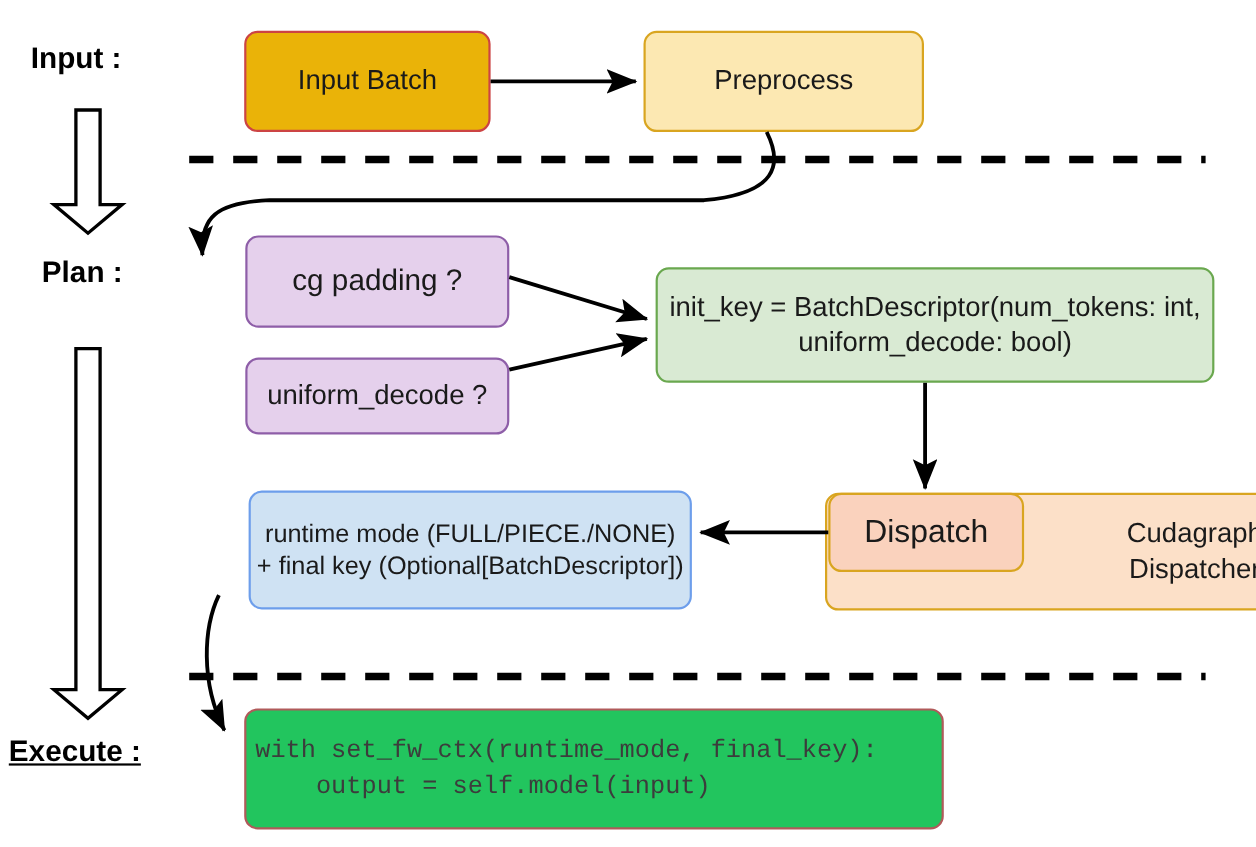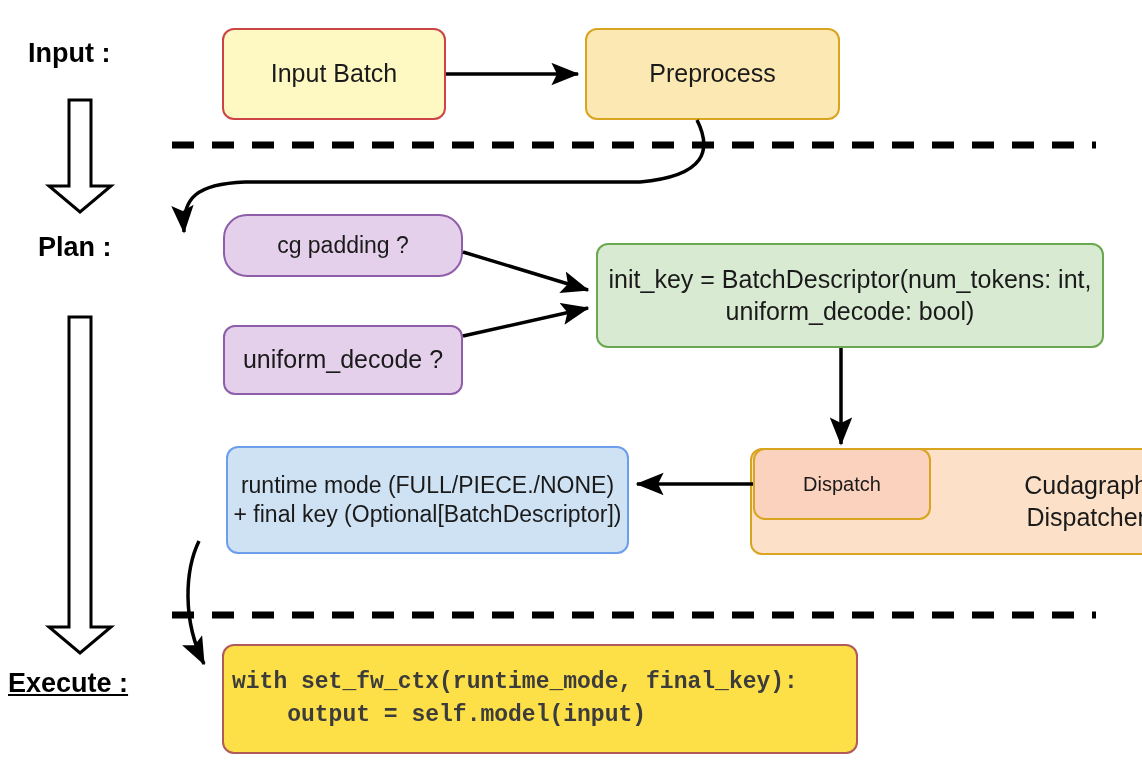--- a/index.html
+++ b/index.html
@@ -18,56 +18,56 @@
 </style>
 </head>
 <body>
 
 <div id="stage">
 
   <div class="stage-label" style="left:28px;top:38px;">Input :</div>
   <div class="stage-label" style="left:38px;top:232px;text-align:center;">Plan :</div>
   <div class="stage-label" style="left:8px;top:668px;text-decoration:underline;">Execute :</div>
 
-  <div class="node" style="left:222px;top:28px;width:224px;height:92px;background:#fef9c3;border-color:#cc4444;font-size:25px;color:#1a1a1a;">
+  <div class="node" style="left:222px;top:28px;width:224px;height:92px;background:#eab308;border-color:#cc4444;font-size:25px;color:#1a1a1a;">
     <span>Input Batch</span>
   </div>
 
   <div class="node" style="left:585px;top:28px;width:255px;height:92px;background:#fce8b2;border-color:#d9a520;font-size:25px;color:#1a1a1a;">
     <span>Preprocess</span>
   </div>
 
-  <div class="node" style="left:223px;top:214px;width:240px;height:63px;background:#e5d0ec;border-color:#8e5ea8;font-size:23px;color:#1a1a1a;border-radius:24px;">
+  <div class="node" style="left:223px;top:214px;width:240px;height:84px;background:#e5d0ec;border-color:#8e5ea8;font-size:27px;color:#1a1a1a;">
     <span>cg padding ?</span>
   </div>
 
   <div class="node" style="left:223px;top:296px;width:240px;height:70px;background:#e5d0ec;border-color:#8e5ea8;font-size:25px;color:#1a1a1a;margin-top:29px;">
     <span>uniform_decode ?</span>
   </div>
 
   <div class="node" style="left:596px;top:243px;width:508px;height:105px;background:#d9ead3;border-color:#6aa84f;font-size:25px;color:#1a1a1a;">
     <span style="white-space:pre-line;">init_key = BatchDescriptor(num_tokens: int,
 uniform_decode: bool)</span>
   </div>
 
   <div class="node" style="left:750px;top:448px;width:426px;height:107px;background:#fce0c8;border-color:#d9a520;font-size:25px;color:#1a1a1a;justify-content:flex-end;padding-right:26px;">
     <span style="white-space:pre-line;">Cudagraph
 Dispatcher</span>
   </div>
 
-  <div class="node" style="left:753px;top:448px;width:178px;height:72px;background:#fad2bd;border-color:#d9a520;font-size:20px;color:#1a1a1a;">
+  <div class="node" style="left:753px;top:448px;width:178px;height:72px;background:#fad2bd;border-color:#d9a520;font-size:29px;color:#1a1a1a;">
     <span>Dispatch</span>
   </div>
 
   <div class="node" style="left:226px;top:446px;width:403px;height:108px;background:#cfe2f3;border-color:#6d9eeb;font-size:23px;color:#1a1a1a;">
     <span style="white-space:pre-line;">runtime mode (FULL/PIECE./NONE)
 + final key (Optional[BatchDescriptor])</span>
   </div>
 
-  <div class="node codebox" style="left:222px;top:644px;width:636px;height:110px;background:#fde047;border-color:#b05a5a;font-weight:bold;">
+  <div class="node codebox" style="left:222px;top:644px;width:636px;height:110px;background:#22c55e;border-color:#b05a5a;">
     <span class="code">with set_fw_ctx(runtime_mode, final_key):
     output = self.model(input)</span>
   </div>
 
   <svg class="overlay" viewBox="0 0 1142 770">
     <defs>
       <marker id="ah" markerWidth="9" markerHeight="9" refX="7.6" refY="3.2" orient="auto" markerUnits="strokeWidth">
         <path d="M0,0 L8,3.2 L0,6.4 L1.6,3.2 z" fill="#000"></path>
       </marker>
     </defs>

